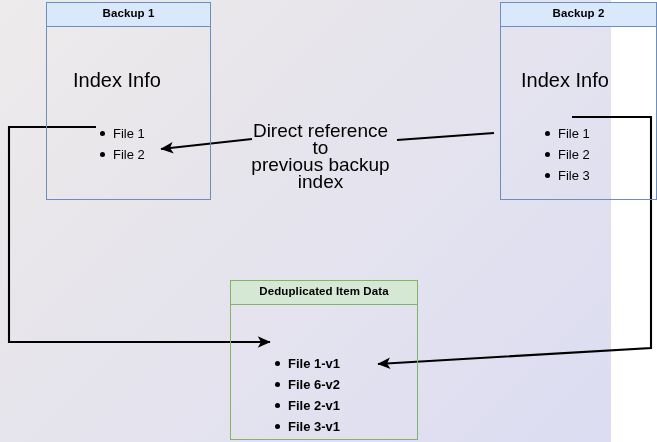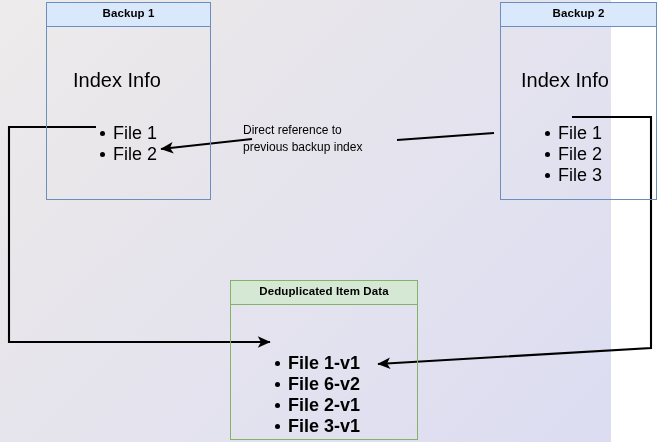--- a/index.html
+++ b/index.html
@@ -73,41 +73,42 @@
     white-space: nowrap;
   }
   .bullet-list {
     position: absolute;
     margin: 0;
     padding: 0;
     list-style: none;
   }
   .bullet-list li {
     position: relative;
-    font-size: 18px;
+    font-size: 13px;
     color: #000;
     line-height: 21px;
     white-space: nowrap;
     padding-left: 15px;
   }
   .bullet-list li::before {
     content: "";
     position: absolute;
     left: 2px;
     top: 8px;
     width: 5px;
     height: 5px;
     border-radius: 50%;
     background: #000;
   }
   .edge-label {
     position: absolute;
-    font-size: 12px;
+    font-size: 19px;
     color: #000;
     line-height: 17px;
+    text-align: center;
     white-space: pre-line;
   }
 </style>
 </head>
 <body>
 
 <div id="canvas">
 
   <svg id="wires" viewBox="0 0 657 442" width="657" height="442">
     <defs>

